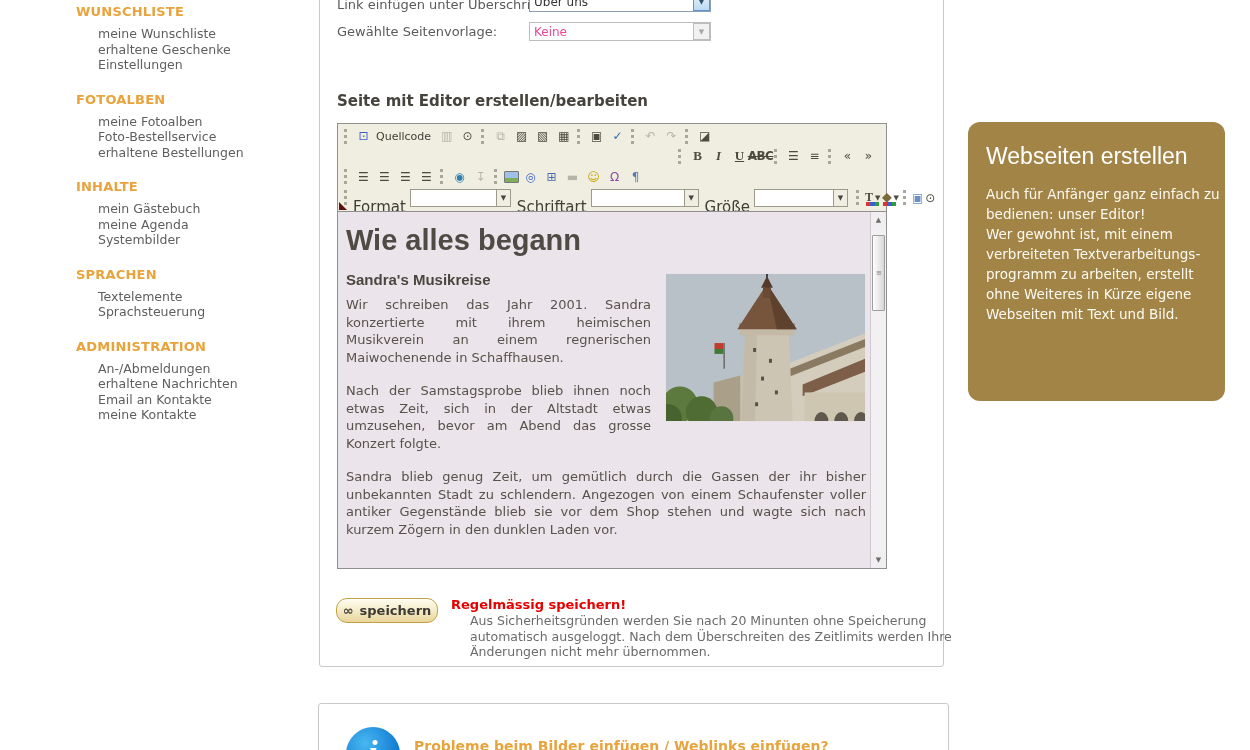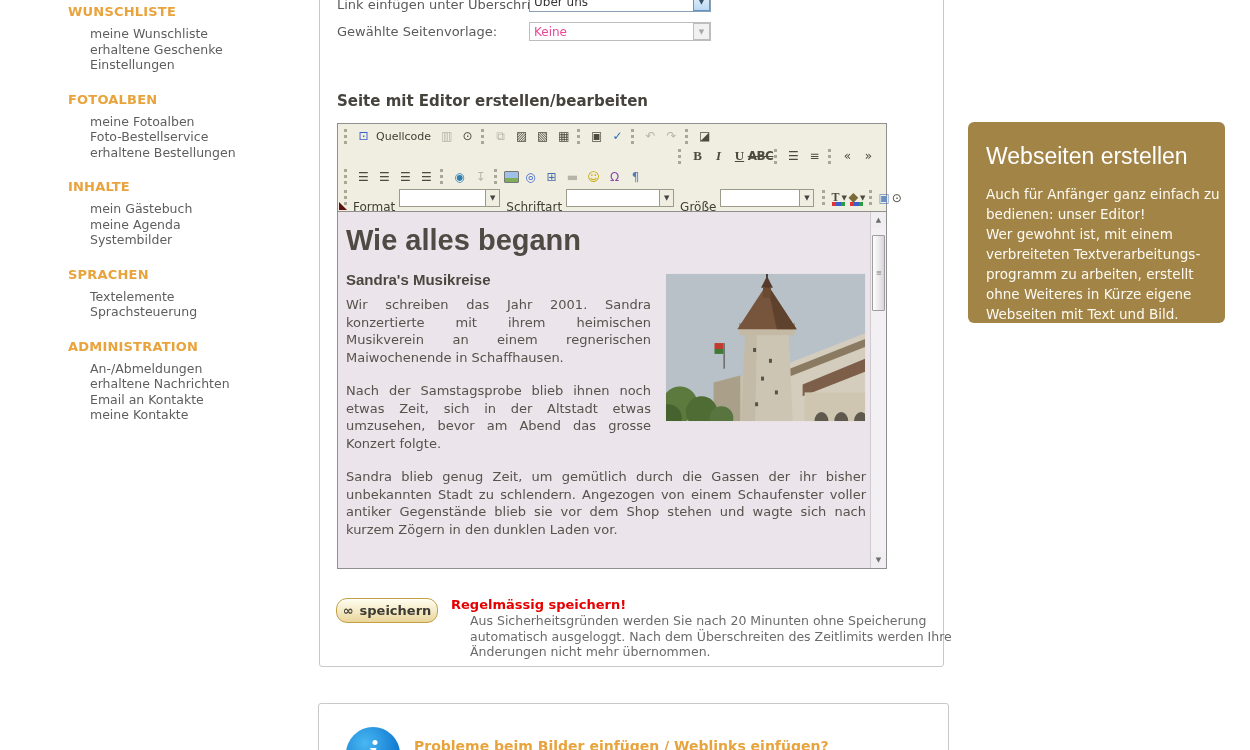--- a/index.html
+++ b/index.html
@@ -1,21 +1,21 @@
 <!DOCTYPE html>
 <html><head>
 <meta charset="utf-8">
 <style>
   * { margin:0; padding:0; box-sizing:border-box; }
   html,body { background:#fff; }
   body { font-family:"DejaVu Sans","Liberation Sans",sans-serif; }
   #stage { position:relative; width:1250px; height:750px; overflow:hidden; background:#fff; }
 
   
-  .sidebar { position:absolute; left:68px; top:4px; width:245px; }
+  .sidebar { position:absolute; left:76px; top:4px; width:245px; }
   .nav-section { margin-bottom:19px; }
   .nav-title { color:#e9a33c; font-weight:bold; font-size:13px; letter-spacing:.2px; margin-bottom:7px; }
   .nav-item { color:#5e5e5e; font-size:12.5px; line-height:15.5px; padding-left:22px; cursor:pointer; }
 
   
   .main-panel { position:absolute; left:319px; top:-30px; width:625px; height:697px;
                 background:#fff; border:1px solid #c9c9c9; border-radius:3px; }
   .form-label { position:absolute; left:17px; font-size:13px; color:#5a5a5a; }
   .combo { position:absolute; left:209px; width:182px; height:21px; border:1px solid #8ba0b5;
            background:#fff; font-size:12px; color:#333; display:flex; align-items:center; }
@@ -39,21 +39,21 @@
   .src-label { font-size:11px; color:#3f3e35; margin:0 4px 0 1px; cursor:pointer; }
   .ltr { font-family:"Liberation Serif",serif; font-weight:bold; font-size:13px; }
   .strike3 { font-size:12px; font-weight:bold; text-decoration:line-through; letter-spacing:-.5px; }
   .img-ico { width:15px; height:12px; border:1px solid #777; border-radius:1px;
              background:linear-gradient(#9fc1e8 55%, #7fae5a 55%); cursor:pointer; }
   .colorT { position:relative; font-weight:bold; font-size:12px; font-family:"Liberation Serif",serif; }
   .colorT::after { content:""; position:absolute; left:1px; bottom:0; width:13px; height:4px;
                    background:linear-gradient(90deg,#d33 33%,#3a5fcd 33%,#3a5fcd 66%,#2c9c3e 66%); }
   .mini-arrow { font-size:7px; color:#4c4b3e; width:8px; cursor:pointer; }
   .tb-combo { display:flex; align-items:center; gap:4px; margin-right:4px; }
-  .tb-combo .tcb-label { font-size:12px; color:#3f3e35;margin-top:18px; }
+  .tb-combo .tcb-label { font-size:15px; color:#3f3e35;margin-top:18px; }
   .tcb-box { height:18px; background:#fff; border:1px solid #9b9a8b; display:flex; align-items:center; }
   .tcb-box .tcb-fill { height:100%; }
   .tcb-box .tcb-arr { width:14px; height:100%; border-left:1px solid #9b9a8b; background:#efeee1;
                       display:flex; align-items:center; justify-content:center; font-size:7px; color:#444; }
   .collapse-tri { position:absolute; left:1px; top:78px; width:0; height:0; cursor:pointer;
                   border-left:8px solid #5c1010; border-top:8px solid transparent; }
 
   .canvas { position:relative; height:357px; background:#ebe4ea; border-top:1px solid #8f8f8f; overflow:hidden; }
   .canvas-inner { position:absolute; left:0; top:0; right:16px; bottom:0; padding:10px 4px 4px 8px; overflow:hidden;
                   color:#57524b; font-size:13px; }
@@ -76,21 +76,21 @@
   .save-btn { position:absolute; left:16px; top:627px; width:102px; height:25px; cursor:pointer;
               border:1px solid #c2a143; border-radius:11px;
               background:linear-gradient(#fffdf0,#f4e9c4 55%,#e9d49b);
               display:flex; align-items:center; justify-content:center; gap:6px;
               font-size:13px; font-weight:bold; color:#3c3a33; box-shadow:inset 0 1px 0 #fff; }
   .save-ico { font-size:13px; color:#4a473c; font-weight:bold; }
   .warn-title { position:absolute; left:131px; top:626px; font-size:13px; font-weight:bold; color:#e60000; }
   .warn-body { position:absolute; left:131px; top:642px; width:487px; font-size:12.5px; color:#6b6b6b; line-height:15.5px;margin-left:19px; }
 
   
-  .promo { position:absolute; left:968px; top:122px; width:257px; height:201px; background:#a28447; border-radius:6px;
+  .promo { position:absolute; left:968px; top:122px; width:257px; height:279px; background:#a28447; border-radius:12px;
            padding:21px 4px 0 18px; }
   .promo-title { color:#ffffff; font-size:23px; font-weight:normal; margin-bottom:14px; font-family:"Liberation Sans",sans-serif; }
   .promo-text { color:#fdfaf2; font-size:13.5px; font-weight:normal; line-height:20px; }
 
   
   .bottom-panel { position:absolute; left:318px; top:703px; width:631px; height:80px;
                   background:#fff; border:1px solid #c9c9c9; border-radius:3px; }
   .info-circle { position:absolute; left:27px; top:23px; width:54px; height:54px; border-radius:50%;
                  background:radial-gradient(circle at 35% 30%, #49b7f2, #0d77cf 70%);
                  display:flex; align-items:center; justify-content:center; }

